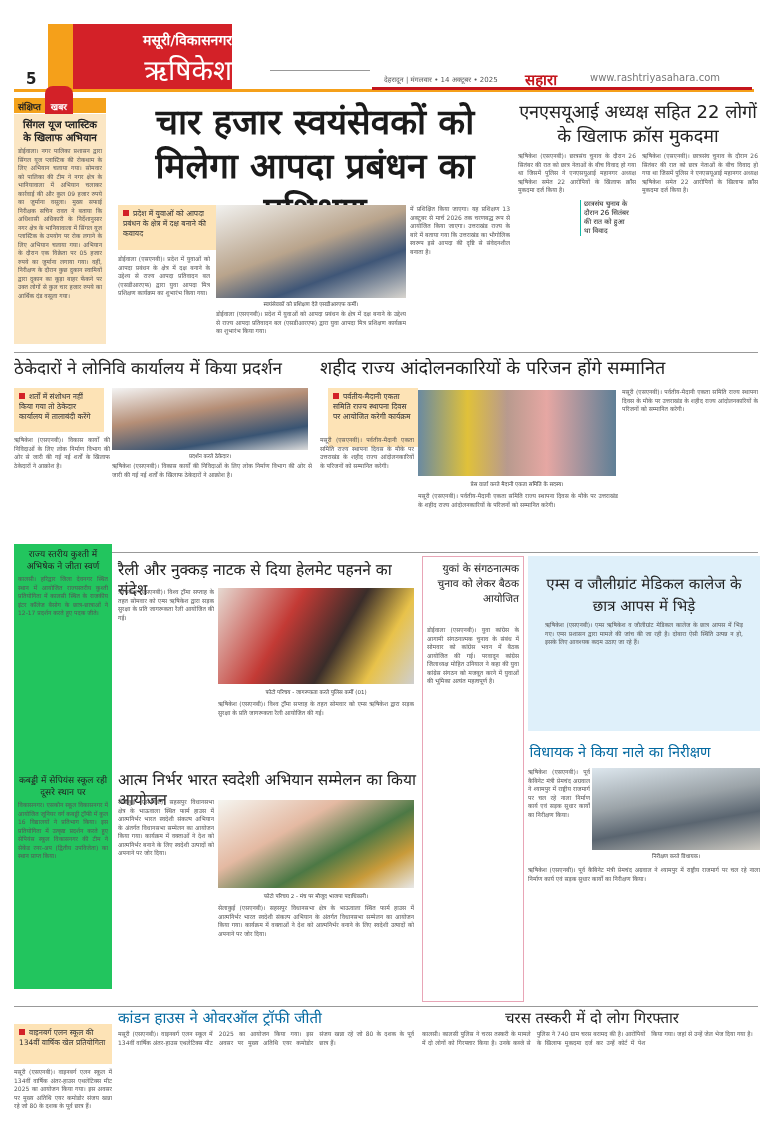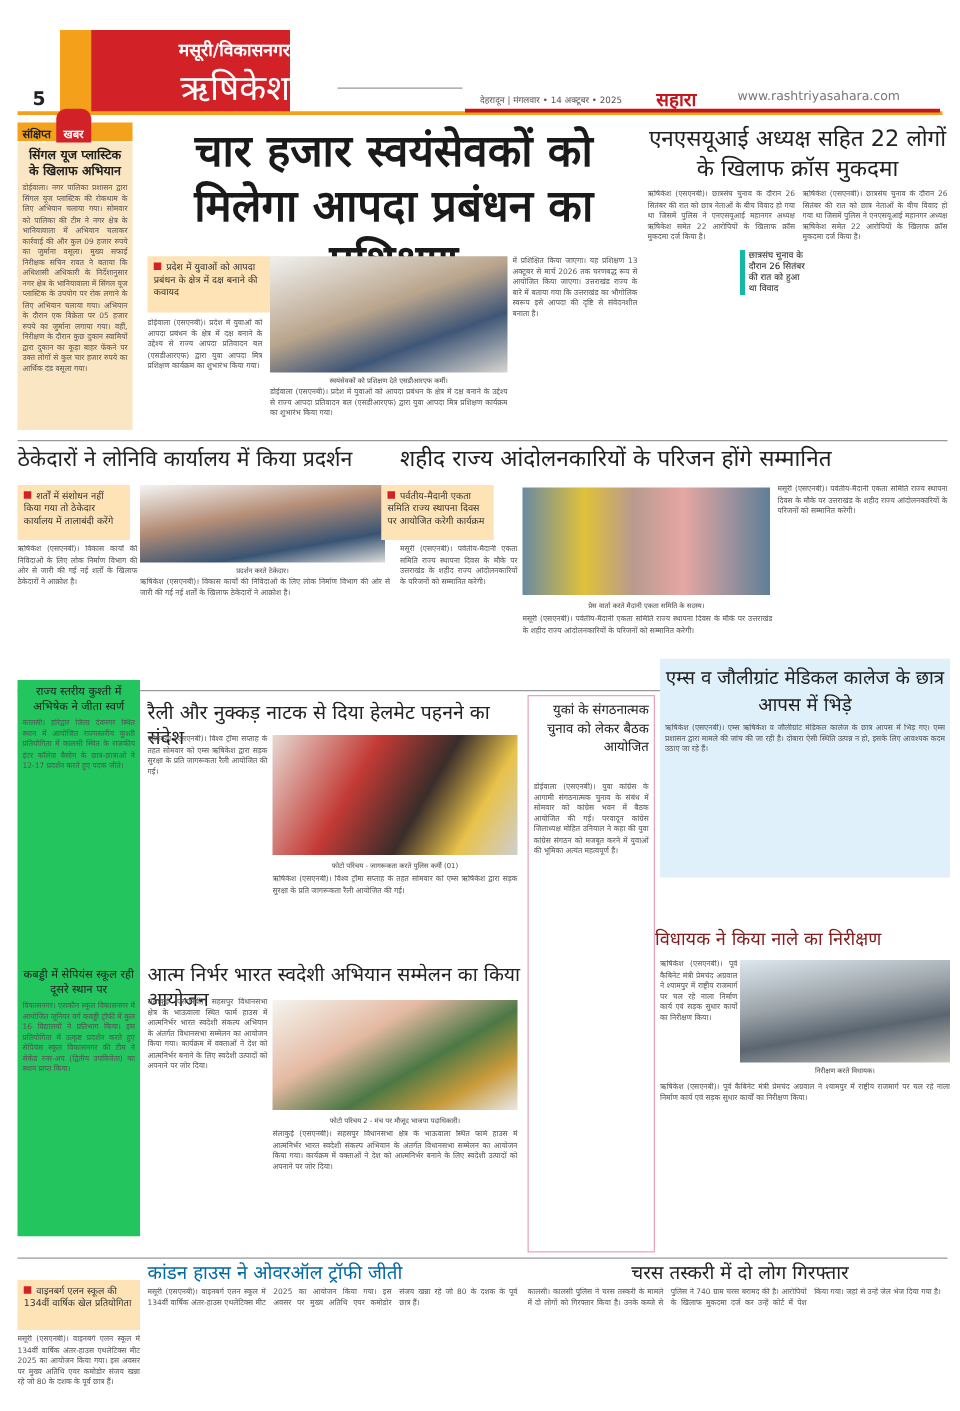--- a/index.html
+++ b/index.html
@@ -57,34 +57,34 @@
 <div class="abs head-big" style="left:115px;top:100px;width:400px;font-size:35px;line-height:44px">चार हजार स्वयंसेवकों को मिलेगा आपदा प्रबंधन का प्रशिक्षण</div>
 <div class="abs kicker" style="left:118px;top:205px;width:108px;height:45px">प्रदेश में युवाओं को आपदा प्रबंधन के क्षेत्र में दक्ष बनाने की कवायद</div>
 <div class="abs txt" style="left:118px;top:255px;width:92px;height:80px;overflow:hidden">डोईवाला (एसएनबी)। प्रदेश में युवाओं को आपदा प्रबंधन के क्षेत्र में दक्ष बनाने के उद्देश्य से राज्य आपदा प्रतिवादन बल (एसडीआरएफ) द्वारा युवा आपदा मित्र प्रशिक्षण कार्यक्रम का शुभारंभ किया गया।</div>
 <div class="abs photo" style="left:216px;top:205px;width:190px;height:93px;background:linear-gradient(160deg,#f1f1ef,#b9a48c 45%,#3f5677 70%,#d8d5cf)"></div>
 <div class="abs cap" style="left:216px;top:300px;width:190px">स्वयंसेवकों को प्रशिक्षण देते एसडीआरएफ कर्मी।</div>
 <div class="abs txt" style="left:216px;top:310px;width:190px;height:30px;overflow:hidden">डोईवाला (एसएनबी)। प्रदेश में युवाओं को आपदा प्रबंधन के क्षेत्र में दक्ष बनाने के उद्देश्य से राज्य आपदा प्रतिवादन बल (एसडीआरएफ) द्वारा युवा आपदा मित्र प्रशिक्षण कार्यक्रम का शुभारंभ किया गया।</div>
 <div class="abs txt" style="left:410px;top:205px;width:100px;height:130px;overflow:hidden">में प्रशिक्षित किया जाएगा। यह प्रशिक्षण 13 अक्टूबर से मार्च 2026 तक चरणबद्ध रूप से आयोजित किया जाएगा। उत्तराखंड राज्य के बारे में बताया गया कि उत्तराखंड का भौगोलिक स्वरूप इसे आपदा की दृष्टि से संवेदनशील बनाता है।</div>
 
 <div class="abs" style="left:518px;top:100px;width:240px;font-size:18px;line-height:24px;text-align:center;color:#222">एनएसयूआई अध्यक्ष सहित 22 लोगों के खिलाफ क्रॉस मुकदमा</div>
 <div class="abs txt" style="left:518px;top:152px;width:118px;height:185px;overflow:hidden">ऋषिकेश (एसएनबी)। छात्रसंघ चुनाव के दौरान 26 सितंबर की रात को छात्र नेताओं के बीच विवाद हो गया था जिसमें पुलिस ने एनएसयूआई महानगर अध्यक्ष ऋषिकेश समेत 22 आरोपियों के खिलाफ क्रॉस मुकदमा दर्ज किया है।</div>
-<div class="abs" style="left:592px;top:200px;width:52px;font-size:7px;line-height:9px;border-left:4px solid #14b8a6;padding-left:3px;color:#222">छात्रसंघ चुनाव के दौरान 26 सितंबर की रात को हुआ था विवाद</div>
+<div class="abs" style="left:580px;top:200px;width:52px;font-size:7px;line-height:9px;border-left:1px solid #14b8a6;padding-left:3px;color:#222">छात्रसंघ चुनाव के दौरान 26 सितंबर की रात को हुआ था विवाद</div>
 <div class="abs txt" style="left:642px;top:152px;width:116px;height:185px;overflow:hidden">ऋषिकेश (एसएनबी)। छात्रसंघ चुनाव के दौरान 26 सितंबर की रात को छात्र नेताओं के बीच विवाद हो गया था जिसमें पुलिस ने एनएसयूआई महानगर अध्यक्ष ऋषिकेश समेत 22 आरोपियों के खिलाफ क्रॉस मुकदमा दर्ज किया है।</div>
 
 <hr class="sep" style="left:14px;top:352px;width:744px">
 
 <div class="abs" style="left:14px;top:357px;width:300px;font-size:17px;line-height:22px;color:#222">ठेकेदारों ने लोनिवि कार्यालय में किया प्रदर्शन</div>
 <div class="abs kicker" style="left:14px;top:388px;width:90px;height:44px">शर्तों में संशोधन नहीं किया गया तो ठेकेदार कार्यालय में तालाबंदी करेंगे</div>
 <div class="abs txt" style="left:14px;top:436px;width:96px;height:110px;overflow:hidden">ऋषिकेश (एसएनबी)। विकास कार्यों की निविदाओं के लिए लोक निर्माण विभाग की ओर से जारी की गई नई शर्तों के खिलाफ ठेकेदारों ने आक्रोश है।</div>
 <div class="abs photo" style="left:112px;top:388px;width:196px;height:62px;background:linear-gradient(170deg,#f4f4f4,#b58e76 40%,#395473 75%,#dcdcdc)"></div>
 <div class="abs cap" style="left:112px;top:452px;width:196px">प्रदर्शन करते ठेकेदार।</div>
 <div class="abs txt" style="left:112px;top:462px;width:200px;height:85px;overflow:hidden">ऋषिकेश (एसएनबी)। विकास कार्यों की निविदाओं के लिए लोक निर्माण विभाग की ओर से जारी की गई नई शर्तों के खिलाफ ठेकेदारों ने आक्रोश है।</div>
 
 <div class="abs" style="left:320px;top:357px;width:440px;font-size:18px;line-height:22px;color:#222">शहीद राज्य आंदोलनकारियों के परिजन होंगे सम्मानित</div>
-<div class="abs kicker" style="left:305px;top:388px;width:90px;height:44px">पर्वतीय-मैदानी एकता समिति राज्य स्थापना दिवस पर आयोजित करेगी कार्यक्रम</div>
+<div class="abs kicker" style="left:328px;top:388px;width:90px;height:59px">पर्वतीय-मैदानी एकता समिति राज्य स्थापना दिवस पर आयोजित करेगी कार्यक्रम</div>
 <div class="abs txt" style="left:320px;top:436px;width:94px;height:110px;overflow:hidden">मसूरी (एसएनबी)। पर्वतीय-मैदानी एकता समिति राज्य स्थापना दिवस के मौके पर उत्तराखंड के शहीद राज्य आंदोलनकारियों के परिजनों को सम्मानित करेगी।</div>
 <div class="abs photo" style="left:418px;top:390px;width:198px;height:86px;background:linear-gradient(90deg,#6a8aa1,#e0c13a 25%,#b89a8e 45%,#e6a7a3 65%,#5f7f96)"></div>
 <div class="abs cap" style="left:418px;top:480px;width:198px">प्रेस वार्ता करते मैदानी एकता समिति के सदस्य।</div>
 <div class="abs txt" style="left:418px;top:492px;width:200px;height:55px;overflow:hidden">मसूरी (एसएनबी)। पर्वतीय-मैदानी एकता समिति राज्य स्थापना दिवस के मौके पर उत्तराखंड के शहीद राज्य आंदोलनकारियों के परिजनों को सम्मानित करेगी।</div>
 <div class="abs txt" style="left:622px;top:388px;width:136px;height:160px;overflow:hidden">मसूरी (एसएनबी)। पर्वतीय-मैदानी एकता समिति राज्य स्थापना दिवस के मौके पर उत्तराखंड के शहीद राज्य आंदोलनकारियों के परिजनों को सम्मानित करेगी।</div>
 
 <hr class="sep" style="left:14px;top:552px;width:744px">
 
 <div class="abs" style="left:14px;top:544px;width:98px;height:445px;background:#22c55e;padding:4px">
   <div style="font-size:9px;line-height:12px;text-align:center;margin-bottom:3px">राज्य स्तरीय कुश्ती में अभिषेक ने जीता स्वर्ण</div>
@@ -103,26 +103,26 @@
 <div class="abs txt" style="left:118px;top:798px;width:96px;height:200px;overflow:hidden">सेलाकुई (एसएनबी)। सहसपुर विधानसभा क्षेत्र के भाऊवाला स्थित फार्म हाउस में आत्मनिर्भर भारत स्वदेशी संकल्प अभियान के अंतर्गत विधानसभा सम्मेलन का आयोजन किया गया। कार्यक्रम में वक्ताओं ने देश को आत्मनिर्भर बनाने के लिए स्वदेशी उत्पादों को अपनाने पर जोर दिया।</div>
 <div class="abs photo" style="left:218px;top:800px;width:196px;height:88px;background:linear-gradient(150deg,#f5f5f0,#e4b9a2 35%,#4c7845 60%,#c99b3a 80%,#e8e8e8)"></div>
 <div class="abs cap" style="left:218px;top:892px;width:196px">फोटो परिचय 2 - मंच पर मौजूद भाजपा पदाधिकारी।</div>
 <div class="abs txt" style="left:218px;top:904px;width:196px;height:95px;overflow:hidden">सेलाकुई (एसएनबी)। सहसपुर विधानसभा क्षेत्र के भाऊवाला स्थित फार्म हाउस में आत्मनिर्भर भारत स्वदेशी संकल्प अभियान के अंतर्गत विधानसभा सम्मेलन का आयोजन किया गया। कार्यक्रम में वक्ताओं ने देश को आत्मनिर्भर बनाने के लिए स्वदेशी उत्पादों को अपनाने पर जोर दिया।</div>
 
 <div class="abs boxpink" style="left:422px;top:556px;width:102px;height:446px;padding:4px">
   <div style="font-size:10.5px;line-height:15px;text-align:right;margin-bottom:20px">युकां के संगठनात्मक चुनाव को लेकर बैठक आयोजित</div>
   <div class="txt" style="height:380px;overflow:hidden">डोईवाला (एसएनबी)। युवा कांग्रेस के आगामी संगठनात्मक चुनाव के संबंध में सोमवार को कांग्रेस भवन में बैठक आयोजित की गई। परवादून कांग्रेस जिलाध्यक्ष मोहित उनियाल ने कहा की युवा कांग्रेस संगठन को मजबूत करने में युवाओं की भूमिका अत्यंत महत्वपूर्ण है।</div>
 </div>
 
-<div class="abs boxblue" style="left:528px;top:527px;width:232px;height:175px;padding:4px">
+<div class="abs boxblue" style="left:528px;top:556px;width:232px;height:175px;padding:17px">
   <div style="font-size:15px;line-height:22px;text-align:center;margin-bottom:4px">एम्स व जौलीग्रांट मेडिकल कालेज के छात्र आपस में भिड़े</div>
   <div class="txt" style="height:115px;overflow:hidden">ऋषिकेश (एसएनबी)। एम्स ऋषिकेश व जौलीग्रांट मेडिकल कालेज के छात्र आपस में भिड़ गए। एम्स प्रशासन द्वारा मामले की जांच की जा रही है। दोबारा ऐसी स्थिति उत्पन्न न हो, इसके लिए आवश्यक कदम उठाए जा रहे हैं।</div>
 </div>
 
-<div class="abs" style="left:524px;top:742px;width:232px;font-size:14.5px;line-height:20px;color:#7f1d1d">विधायक ने किया नाले का निरीक्षण</div>
+<div class="abs" style="left:504px;top:742px;width:232px;font-size:14.5px;line-height:20px;text-align:center;color:#0369a1">विधायक ने किया नाले का निरीक्षण</div>
 <div class="abs txt" style="left:528px;top:768px;width:62px;height:100px;overflow:hidden">ऋषिकेश (एसएनबी)। पूर्व कैबिनेट मंत्री प्रेमचंद अग्रवाल ने श्यामपुर में राष्ट्रीय राजमार्ग पर चल रहे नाला निर्माण कार्य एवं सड़क सुधार कार्यों का निरीक्षण किया।</div>
 <div class="abs photo" style="left:592px;top:768px;width:168px;height:82px;background:linear-gradient(170deg,#dde7ee,#9ba3a8 40%,#5a6570 65%,#cbc8c0)"></div>
 <div class="abs cap" style="left:592px;top:852px;width:168px">निरीक्षण करते विधायक।</div>
 <div class="abs txt" style="left:528px;top:866px;width:232px;height:135px;overflow:hidden">ऋषिकेश (एसएनबी)। पूर्व कैबिनेट मंत्री प्रेमचंद अग्रवाल ने श्यामपुर में राष्ट्रीय राजमार्ग पर चल रहे नाला निर्माण कार्य एवं सड़क सुधार कार्यों का निरीक्षण किया।</div>
 
 <hr class="sep" style="left:14px;top:1006px;width:744px">
 
 <div class="abs" style="left:118px;top:1008px;width:260px;font-size:15px;line-height:20px;color:#0369a1">कांडन हाउस ने ओवरऑल ट्रॉफी जीती</div>
 <div class="abs kicker" style="left:14px;top:1024px;width:98px;height:40px">वाइनबर्ग एलन स्कूल की 134वीं वार्षिक खेल प्रतियोगिता</div>
 <div class="abs txt" style="left:14px;top:1068px;width:98px;height:52px;overflow:hidden">मसूरी (एसएनबी)। वाइनबर्ग एलन स्कूल में 134वीं वार्षिक अंतर-हाउस एथलेटिक्स मीट 2025 का आयोजन किया गया। इस अवसर पर मुख्य अतिथि एयर कमोडोर संजय खन्ना रहे जो 80 के दशक के पूर्व छात्र हैं।</div>

